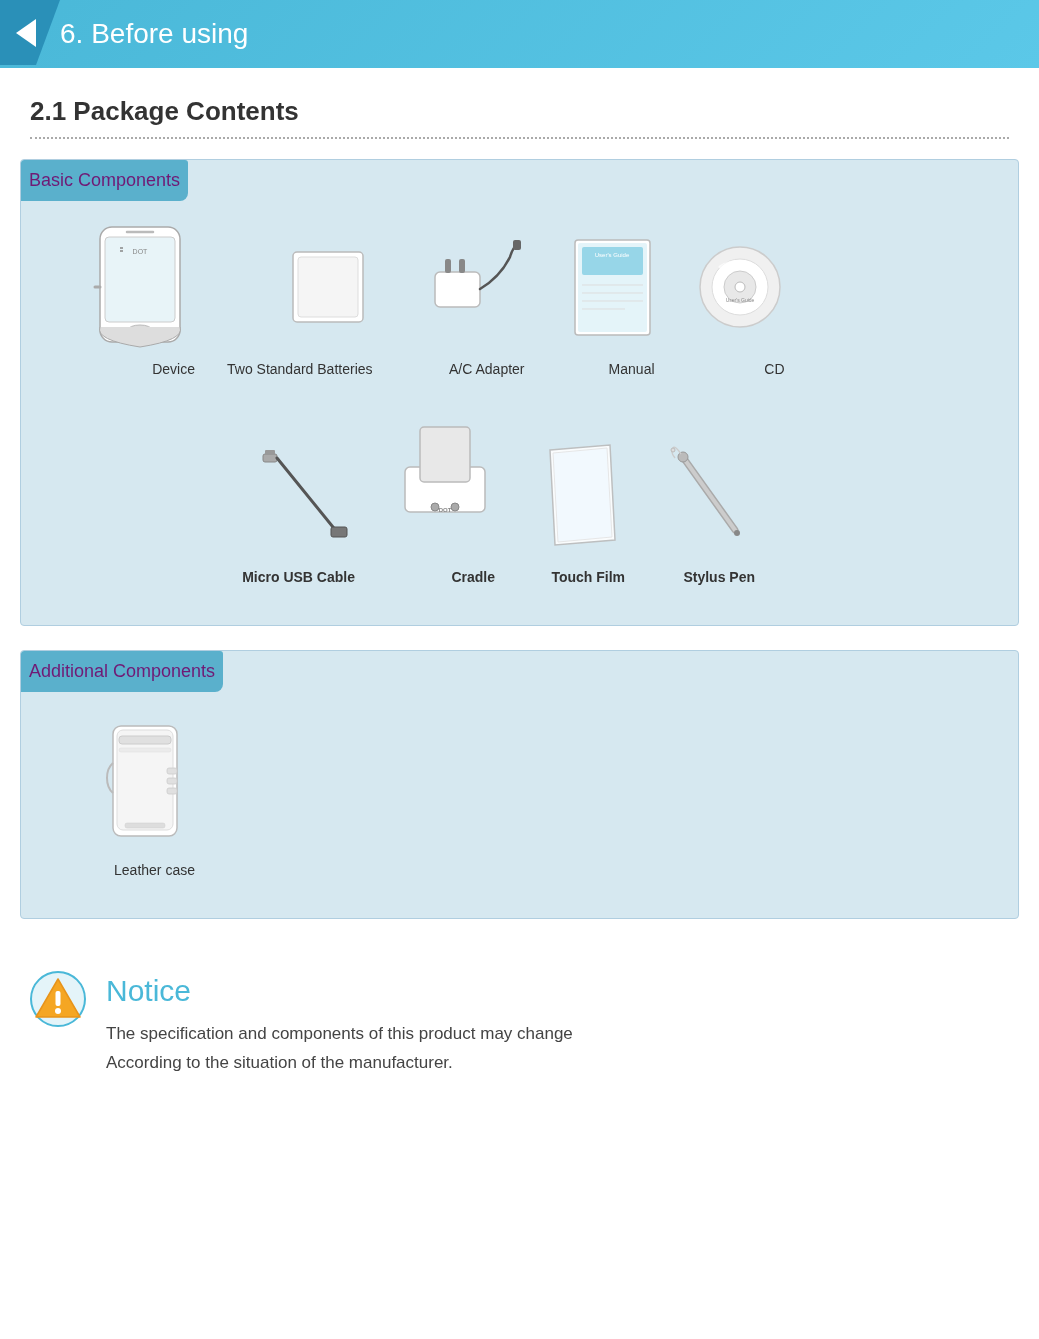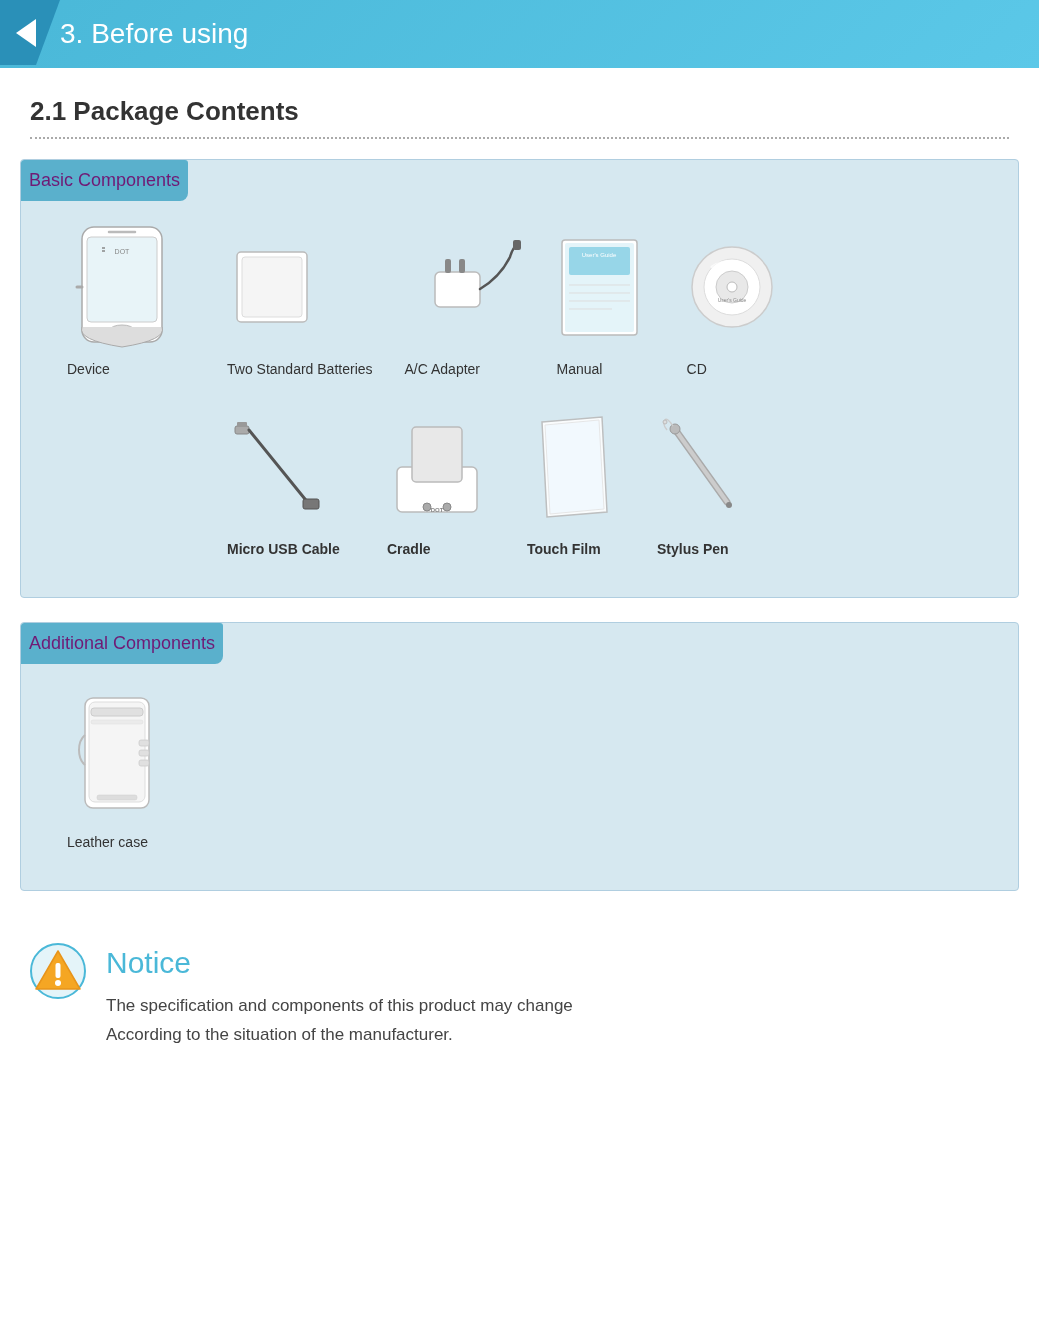--- a/index.html
+++ b/index.html
@@ -70,21 +70,21 @@
       color: #701a75;
       font-size: 18px;
       padding: 10px 8px;
       display: inline-block;
       border-radius: 3px 3px 8px 0;
       margin: 0 0 0 0;
     }
     .item-cell {
       display: flex;
       flex-direction: column;
-      align-items: flex-start;
+      align-items: flex-end;
       justify-content: flex-end;
       padding: 10px 16px;
       min-width: 140px;
     }
     .item-cell .item-img {
       display: flex;
       align-items: center;
       justify-content: center;
       height: 120px;
       margin-bottom: 8px;
@@ -126,21 +126,21 @@
       line-height: 1.7;
     }
   </style>
 </head>
 <body>
 
 <div class="header">
   <div class="header-corner">
     <div class="header-arrow"></div>
   </div>
-  <span class="header-title">3. Before using</span>
+  <span class="header-title">6. Before using</span>
 </div>
 
 <div class="section-title">2.1 Package Contents</div>
 <hr class="dotted-line">
 
 <div class="component-box">
   <div class="component-box-header">Basic Components</div>
 
   
   <div style="display:flex; align-items:flex-end; padding: 16px 30px 0 30px; gap:0;">
@@ -246,21 +246,21 @@
           <rect x="10" y="10" width="10" height="5" rx="1" fill="#999"></rect>
 
           <line x1="22" y1="18" x2="82" y2="92" stroke="#555" stroke-width="3" stroke-linecap="round"></line>
 
           <rect x="76" y="87" width="16" height="10" rx="2" fill="#777" stroke="#555" stroke-width="1"></rect>
         </svg>
       </div>
       <span class="item-label">Micro USB Cable</span>
     </div>
 
-    <div class="item-cell" style="min-width:140px;">
+    <div class="item-cell" style="min-width:140px;gap:28px;">
       <div class="item-img">
         <svg width="100" height="110" viewBox="0 0 100 110">
 
           <rect x="10" y="55" width="80" height="45" rx="5" fill="white" stroke="#bbb" stroke-width="1.5"></rect>
 
           <rect x="25" y="15" width="50" height="55" rx="4" fill="#e8e8e8" stroke="#bbb" stroke-width="1.5"></rect>
 
           <circle cx="40" cy="95" r="4" fill="#aaa" stroke="#888" stroke-width="1"></circle>
           <circle cx="60" cy="95" r="4" fill="#aaa" stroke="#888" stroke-width="1"></circle>
 

